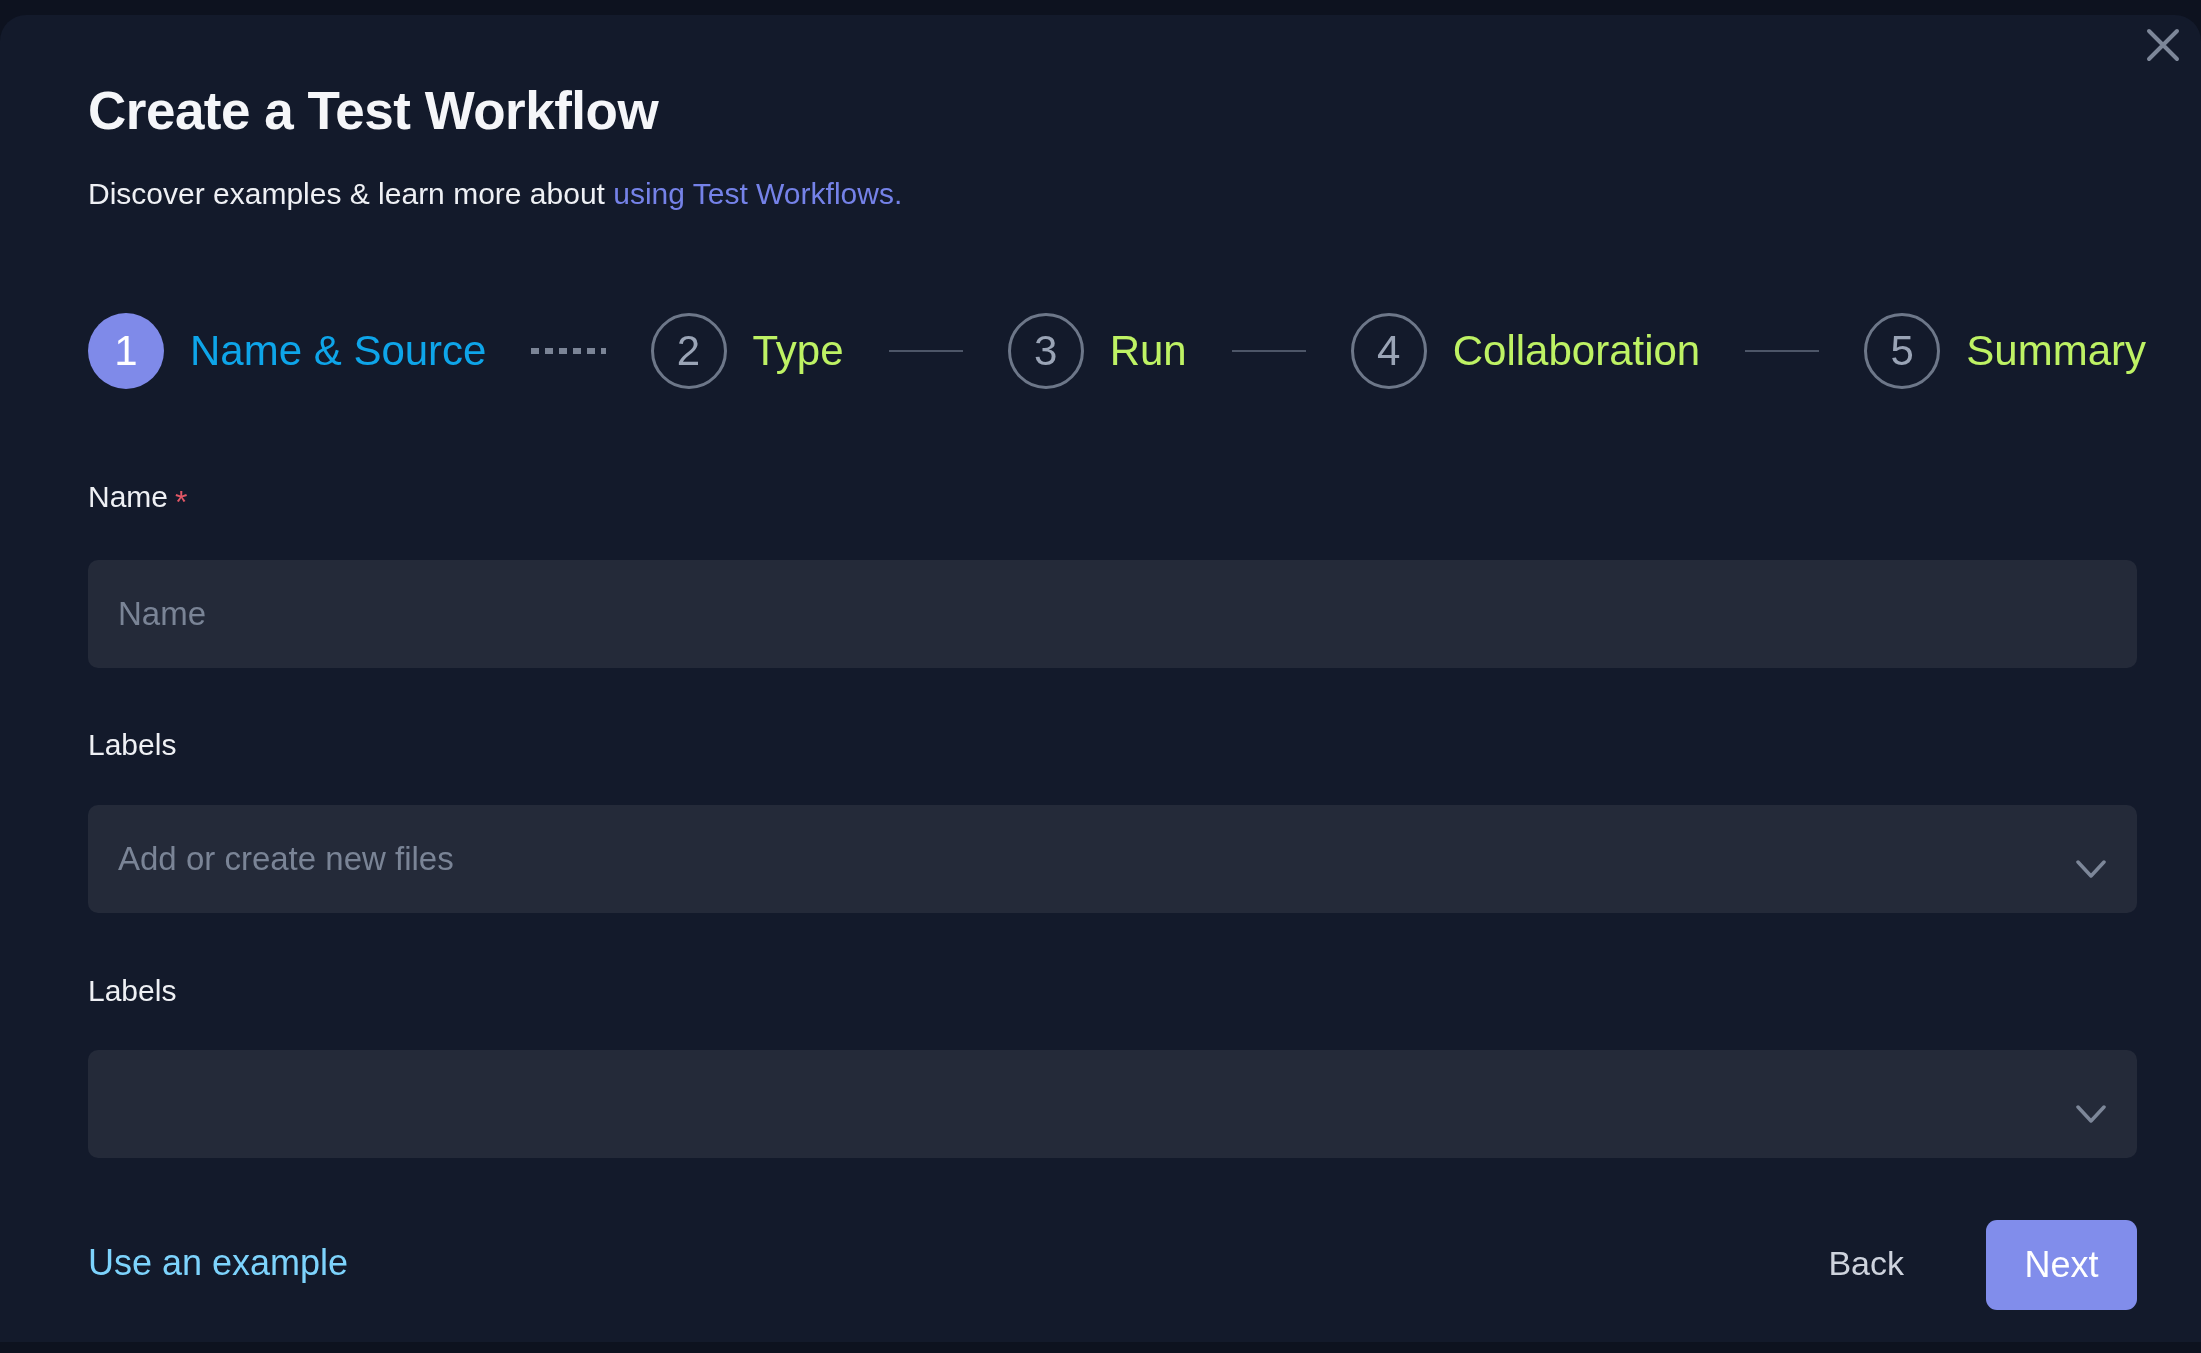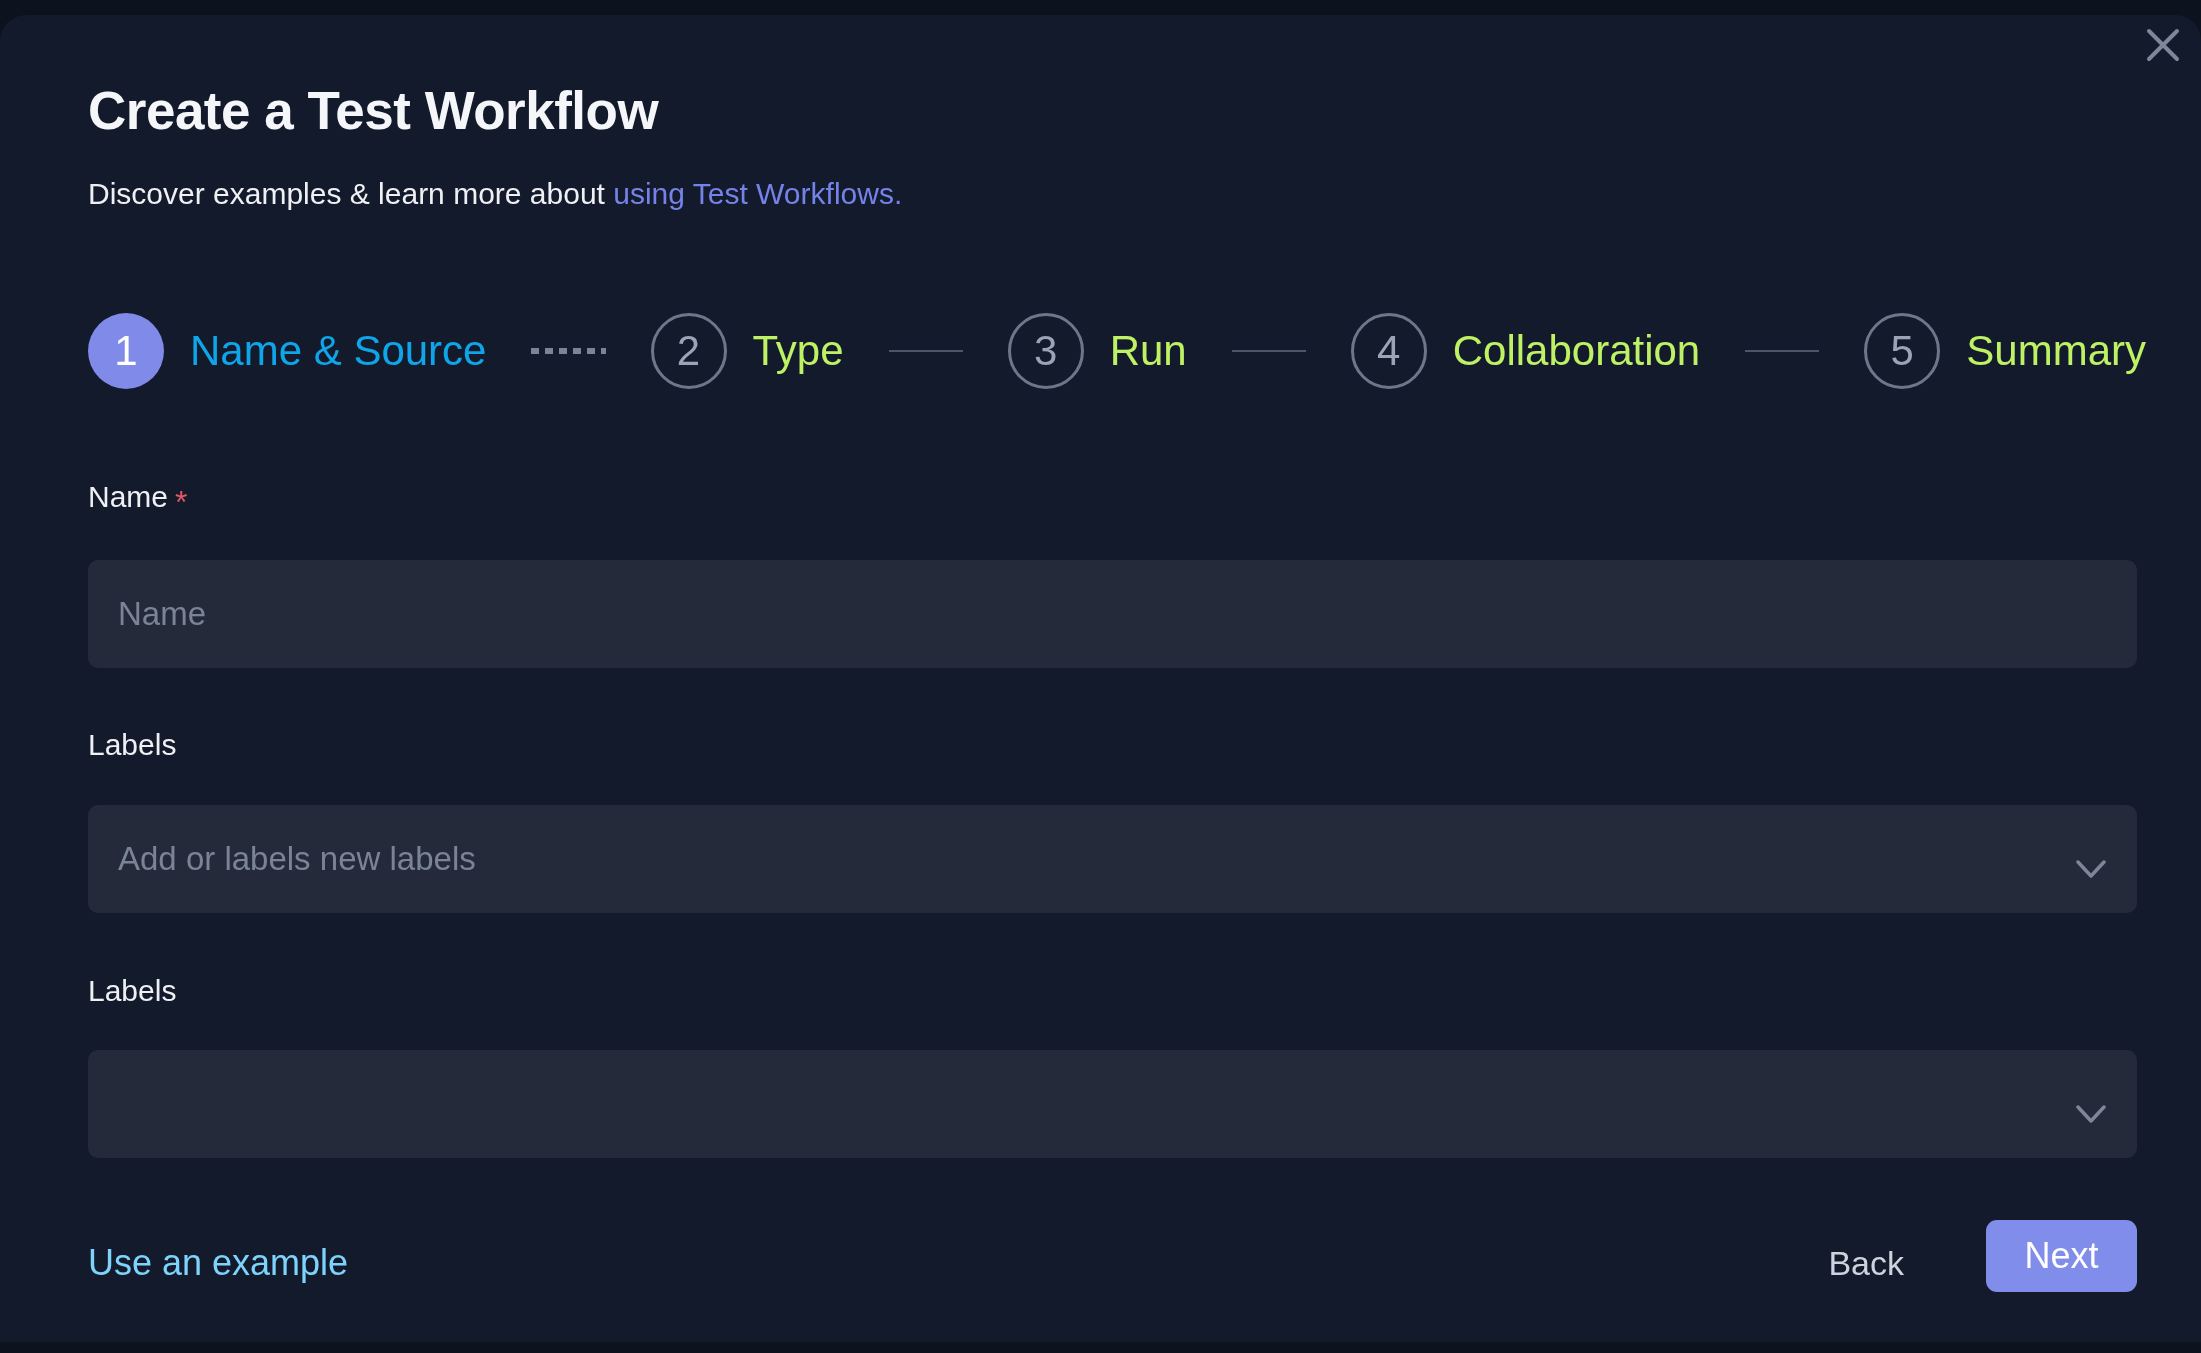--- a/index.html
+++ b/index.html
@@ -126,21 +126,21 @@
     background: none; border: none;
     font-family: "Liberation Sans", "DejaVu Sans", sans-serif;
     font-size: 34px;
     color: #ced3dd;
     padding: 10px 14px;
     cursor: pointer;
   }
   .next-btn {
     position: absolute;
     right: 64px; top: 1205px;
-    width: 151px; height: 72px;
+    width: 151px; height: 90px;
     background: #818deb;
     border: none; border-radius: 11px;
     font-family: "Liberation Sans", "DejaVu Sans", sans-serif;
     font-size: 36px; font-weight: 500;
     color: #ffffff;
     cursor: pointer;
   }
 </style>
 </head>
 <body>
@@ -184,21 +184,21 @@
       <div class="step-circle">5</div>
       <div class="step-label">Summary</div>
     </div>
   </div>
 
   <div class="field-label" style="top: 463px;"><span>Name</span><span class="required-mark">*</span></div>
   <input class="text-input" style="top: 545px;" type="text" placeholder="Name">
 
   <div class="field-label" style="top: 712px;">Labels</div>
   <div class="select-box" style="top: 790px;">
-    <span class="select-placeholder">Add or labels new labels</span>
+    <span class="select-placeholder">Add or create new files</span>
     <span class="chevron">
       <svg width="30" height="19" viewBox="0 0 30 19">
         <polyline points="2,2 15,16 28,2" fill="none" stroke="#7d8799" stroke-width="3.5" stroke-linecap="round" stroke-linejoin="round"></polyline>
       </svg>
     </span>
   </div>
 
   <div class="field-label" style="top: 958px;">Labels</div>
   <div class="select-box" style="top: 1035px;">
     <span class="chevron">

